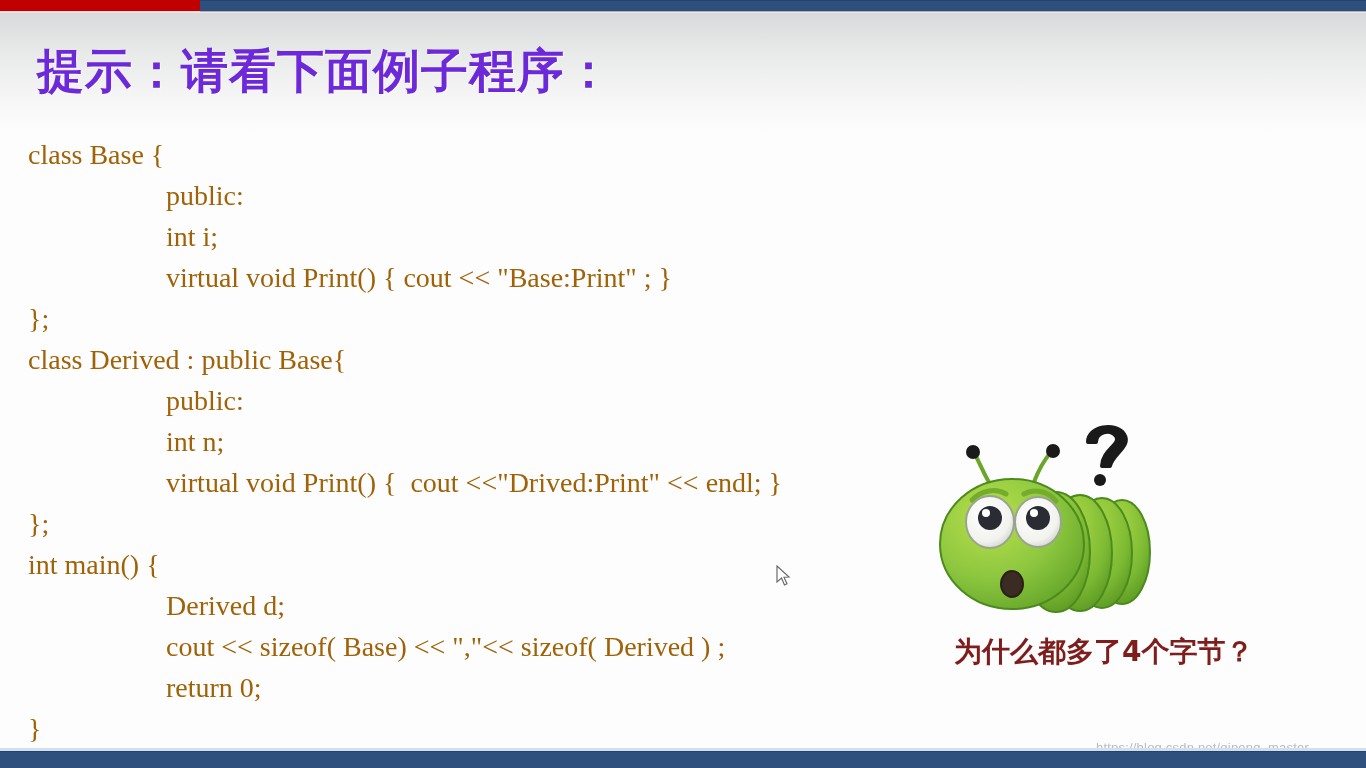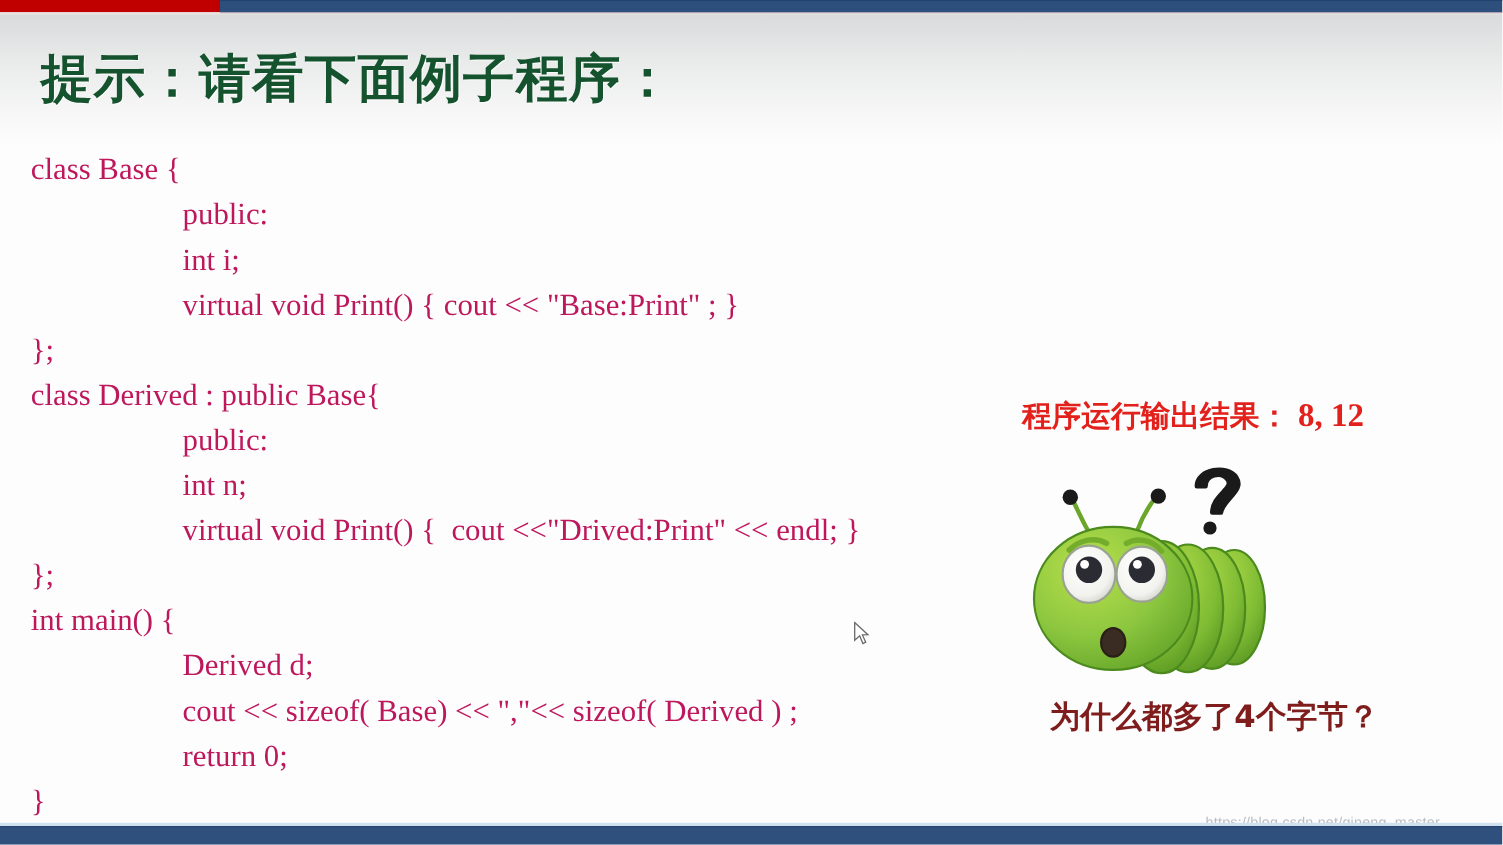--- a/index.html
+++ b/index.html
@@ -59,36 +59,36 @@
   }
 
   
   #title {
     position: absolute;
     left: 37px;
     top: 40px;
     font-family: "DejaVu Sans", sans-serif;
     font-size: 47px;
     font-weight: 700;
-    color: #14532d;
+    color: #6d28d9;
     letter-spacing: 1px;
     white-space: nowrap;
     text-shadow: 1px 1px 0 rgba(255,255,255,0.75);
   }
 
   
   #code {
     position: absolute;
     left: 28px;
     top: 134px;
     width: 900px;
     font-family: "Liberation Serif", "DejaVu Serif", serif;
     font-size: 28px;
     line-height: 41px;
-    color: #be185d;
+    color: #a16207;
     white-space: pre;
   }
   #code .ln { display: block; height: 41px; }
   #code .ind { padding-left: 138px; }
 
   
   #result-note {
     position: absolute;
     left: 929px;
     top: 360px;
@@ -172,23 +172,20 @@
     <div id="topbar-red"></div>
     <div id="topbar-blue"></div>
   </div>
   <div id="topbar-shadow"></div>
   <div id="header-wash"></div>
 
   <div id="title">提示：请看下面例子程序：</div>
 
   <div id="code"><span class="ln">class Base {</span><span class="ln ind">public:</span><span class="ln ind">int i;</span><span class="ln ind">virtual void Print() { cout &lt;&lt; "Base:Print" ; }</span><span class="ln">};</span><span class="ln">class Derived : public Base{</span><span class="ln ind">public:</span><span class="ln ind">int n;</span><span class="ln ind">virtual void Print() {  cout &lt;&lt;"Drived:Print" &lt;&lt; endl; }</span><span class="ln">};</span><span class="ln">int main() {</span><span class="ln ind">Derived d;</span><span class="ln ind">cout &lt;&lt; sizeof( Base) &lt;&lt; ","&lt;&lt; sizeof( Derived ) ;</span><span class="ln ind">return 0;</span><span class="ln">}</span></div>
 
-  <div id="result-note">
-    <span>程序运行输出结果：</span><span class="num">8, 12</span>
-  </div>
 
   <svg id="mascot" viewBox="0 0 240 210">
     <defs>
       <radialGradient id="bodyG" cx="0.35" cy="0.3" r="0.85">
         <stop offset="0%" stop-color="#b8e04b"></stop>
         <stop offset="55%" stop-color="#8cc63f"></stop>
         <stop offset="100%" stop-color="#5c9e24"></stop>
       </radialGradient>
       <radialGradient id="segG" cx="0.4" cy="0.25" r="0.9">
         <stop offset="0%" stop-color="#a9d845"></stop>

